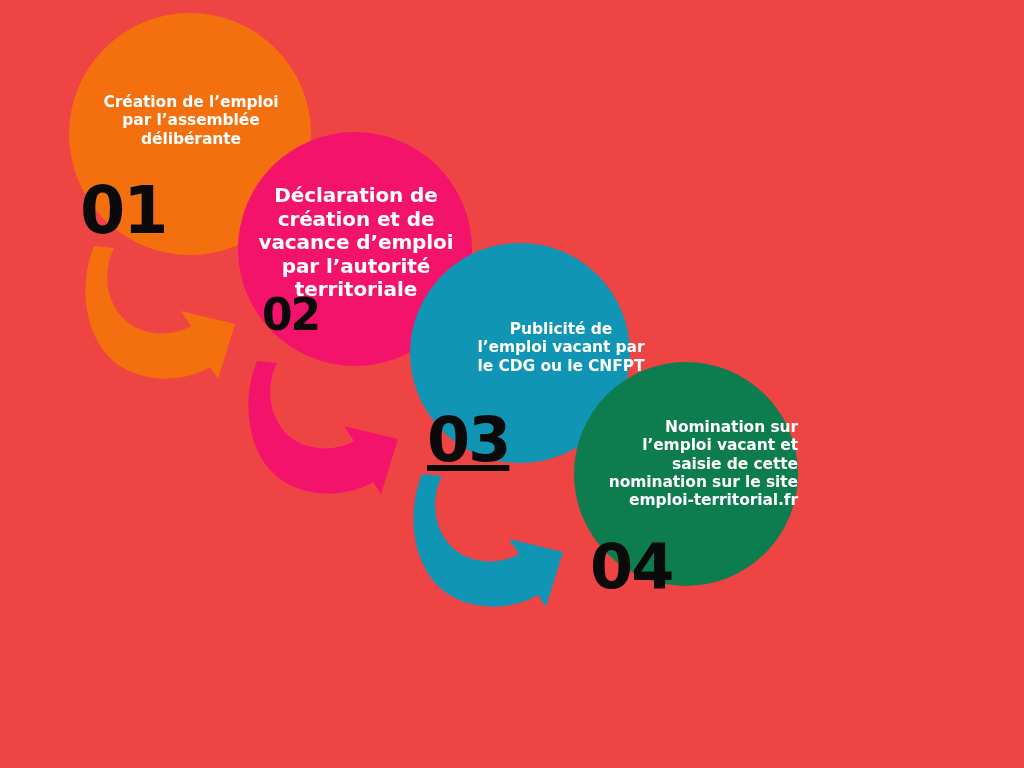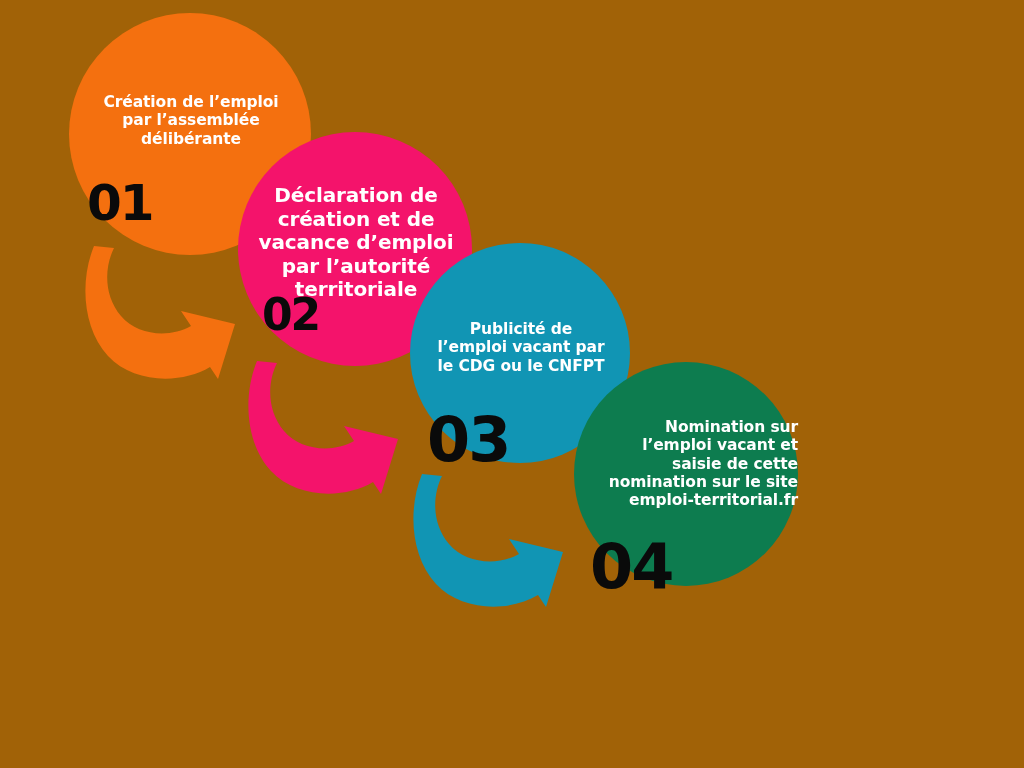--- a/index.html
+++ b/index.html
@@ -45,21 +45,21 @@
     line-height: 1;
   }
   .arrow-wrap {
     position: absolute;
   }
   svg { display: block; overflow: visible; }
 </style>
 </head>
 <body style="background: rgb(255, 255, 255);">
 
-<div id="canvas" style="background: #a16207;">
+<div id="canvas" style="background: #ef4444;">
 
   <div class="arrow-wrap" id="arrow-0" style="left: 78px; top: 246px; z-index: 1;">
     <svg width="175" height="145" viewBox="0 0 175 145">
       <path id="arrow-path-0" d="M 16 0
                C 2 34, 4 82, 30 110
                C 56 138, 104 138, 132 121
                L 140 133
                L 157 78
                L 103 65
                L 113 80
@@ -94,39 +94,39 @@
                C 92 92, 60 90, 43 70
                C 26 50, 26 22, 36 2 Z" fill="#1195B4"></path>
     </svg>
   </div>
 
   <div class="step">
     <div class="step-circle" id="circle-0" style="left: 69px; top: 13px; width: 242px; height: 242px; background: rgb(244, 112, 15); z-index: 2;"></div>
     <div class="step-label" id="label-0" style="left: 76px; top: 93px; width: 230px; font-size: 15.5px; color: rgb(255, 255, 255); z-index: 3;">Création de l’emploi
 par l’assemblée
 délibérante</div>
-    <div class="step-number" id="number-0" style="left: 87px; top: 178px; font-size: 50px; color: rgb(10, 10, 10); z-index: 3;">01</div>
+    <div class="step-number" id="number-0" style="left: 80px; top: 178px; font-size: 65px; color: rgb(10, 10, 10); z-index: 3;">01</div>
   </div>
 
   <div class="step">
     <div class="step-circle" id="circle-1" style="left: 238px; top: 132px; width: 234px; height: 234px; background: rgb(244, 19, 107); z-index: 4;"></div>
     <div class="step-label" id="label-1" style="left: 245px; top: 184px; width: 222px; font-size: 20px; color: rgb(255, 255, 255); z-index: 5;">Déclaration de
 création et de
 vacance d’emploi
 par l’autorité
 territoriale</div>
     <div class="step-number" id="number-1" style="left: 262px; top: 293px; font-size: 44px; color: rgb(10, 10, 10); z-index: 5;">02</div>
   </div>
 
   <div class="step">
     <div class="step-circle" id="circle-2" style="left: 410px; top: 243px; width: 220px; height: 220px; background: rgb(17, 149, 180); z-index: 6;"></div>
-    <div class="step-label" id="label-2" style="left: 412px; top: 320px; width: 218px; font-size: 15.5px; color: rgb(255, 255, 255); z-index: 7;">Publicité de
+    <div class="step-label" id="label-2" style="left: 412px; top: 320px; width: 218px; font-size: 15.5px; color: rgb(255, 255, 255); z-index: 7; padding-left: 40px;">Publicité de
 l’emploi vacant par
 le CDG ou le CNFPT</div>
-    <div class="step-number" id="number-2" style="left: 427px; top: 409px; font-size: 62px; color: rgb(10, 10, 10); z-index: 7;">03</div>
+    <div class="step-number" id="number-2" style="left: 427px; top: 409px; font-size: 62px; color: rgb(10, 10, 10); z-index: 7; text-decoration: underline;">03</div>
   </div>
 
   <div class="step">
     <div class="step-circle" id="circle-3" style="left: 574px; top: 362px; width: 224px; height: 224px; background: rgb(13, 124, 79); z-index: 8;"></div>
     <div class="step-label" id="label-3" style="left: 574px; top: 418px; width: 224px; font-size: 15.5px; color: rgb(255, 255, 255); z-index: 9; text-align: right;">Nomination sur
 l’emploi vacant et
 saisie de cette
 nomination sur le site
 emploi-territorial.fr</div>
     <div class="step-number" id="number-3" style="left: 590px; top: 536px; font-size: 62px; color: rgb(10, 10, 10); z-index: 9;">04</div>

